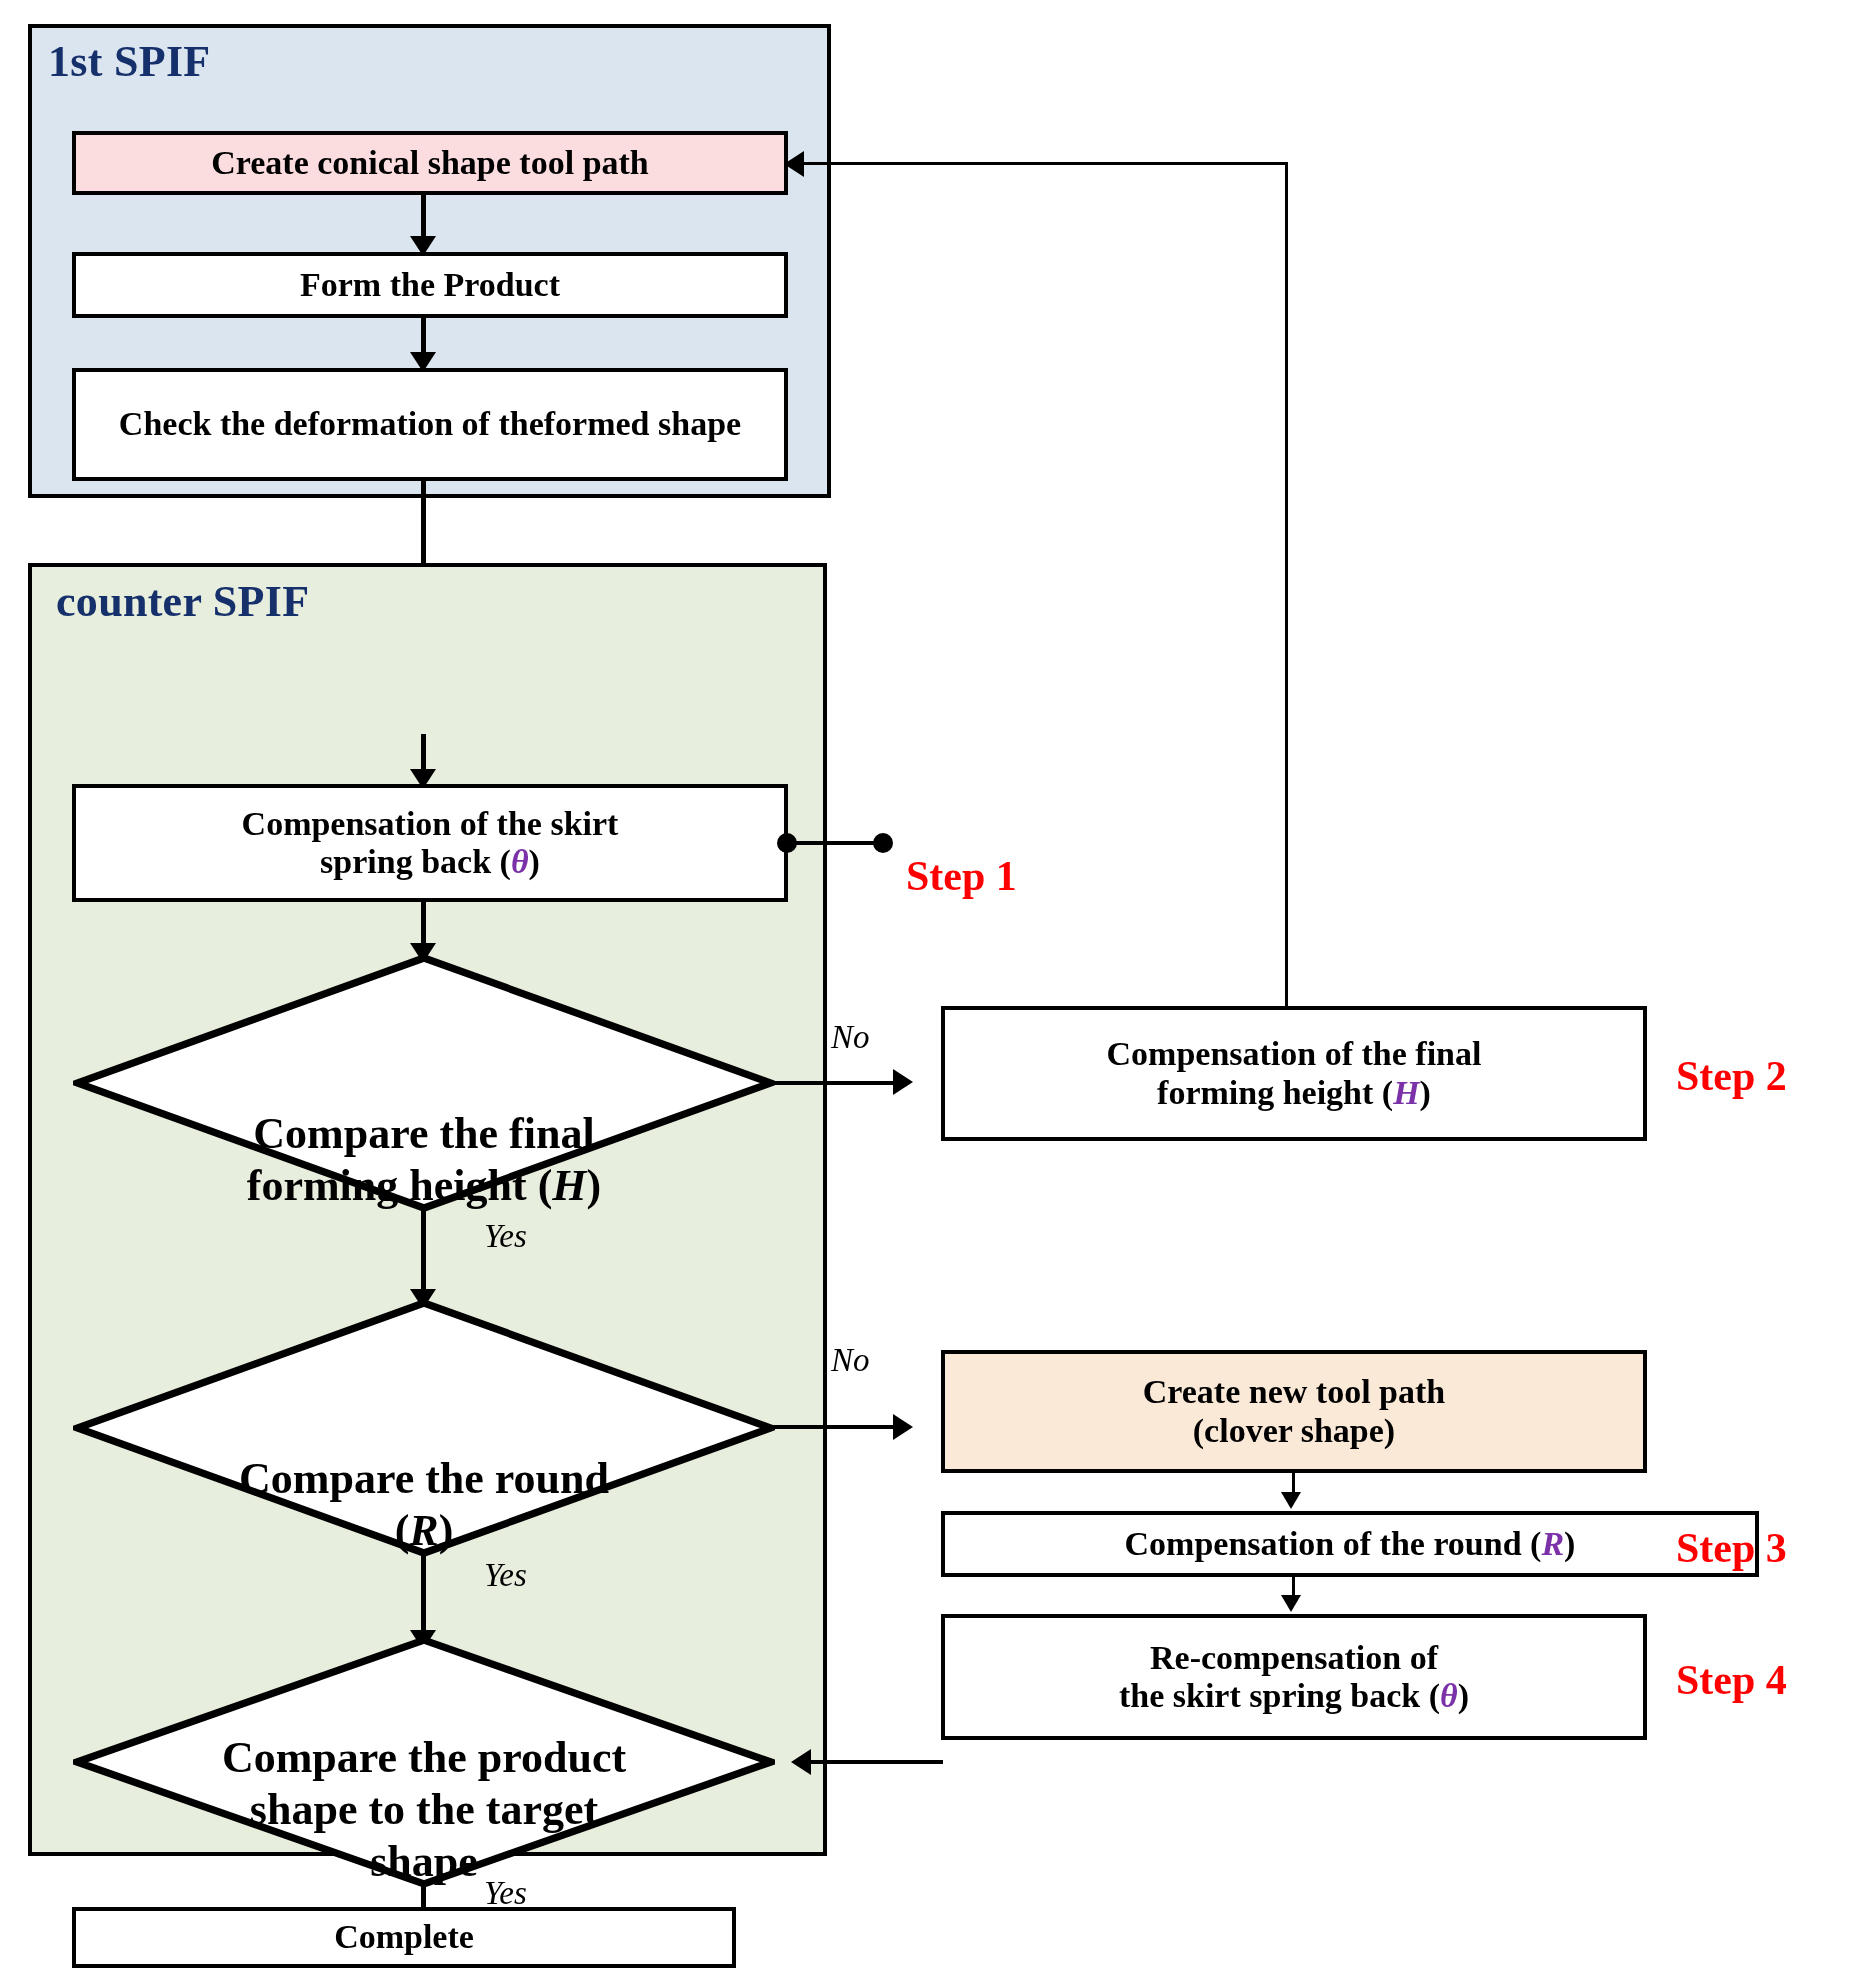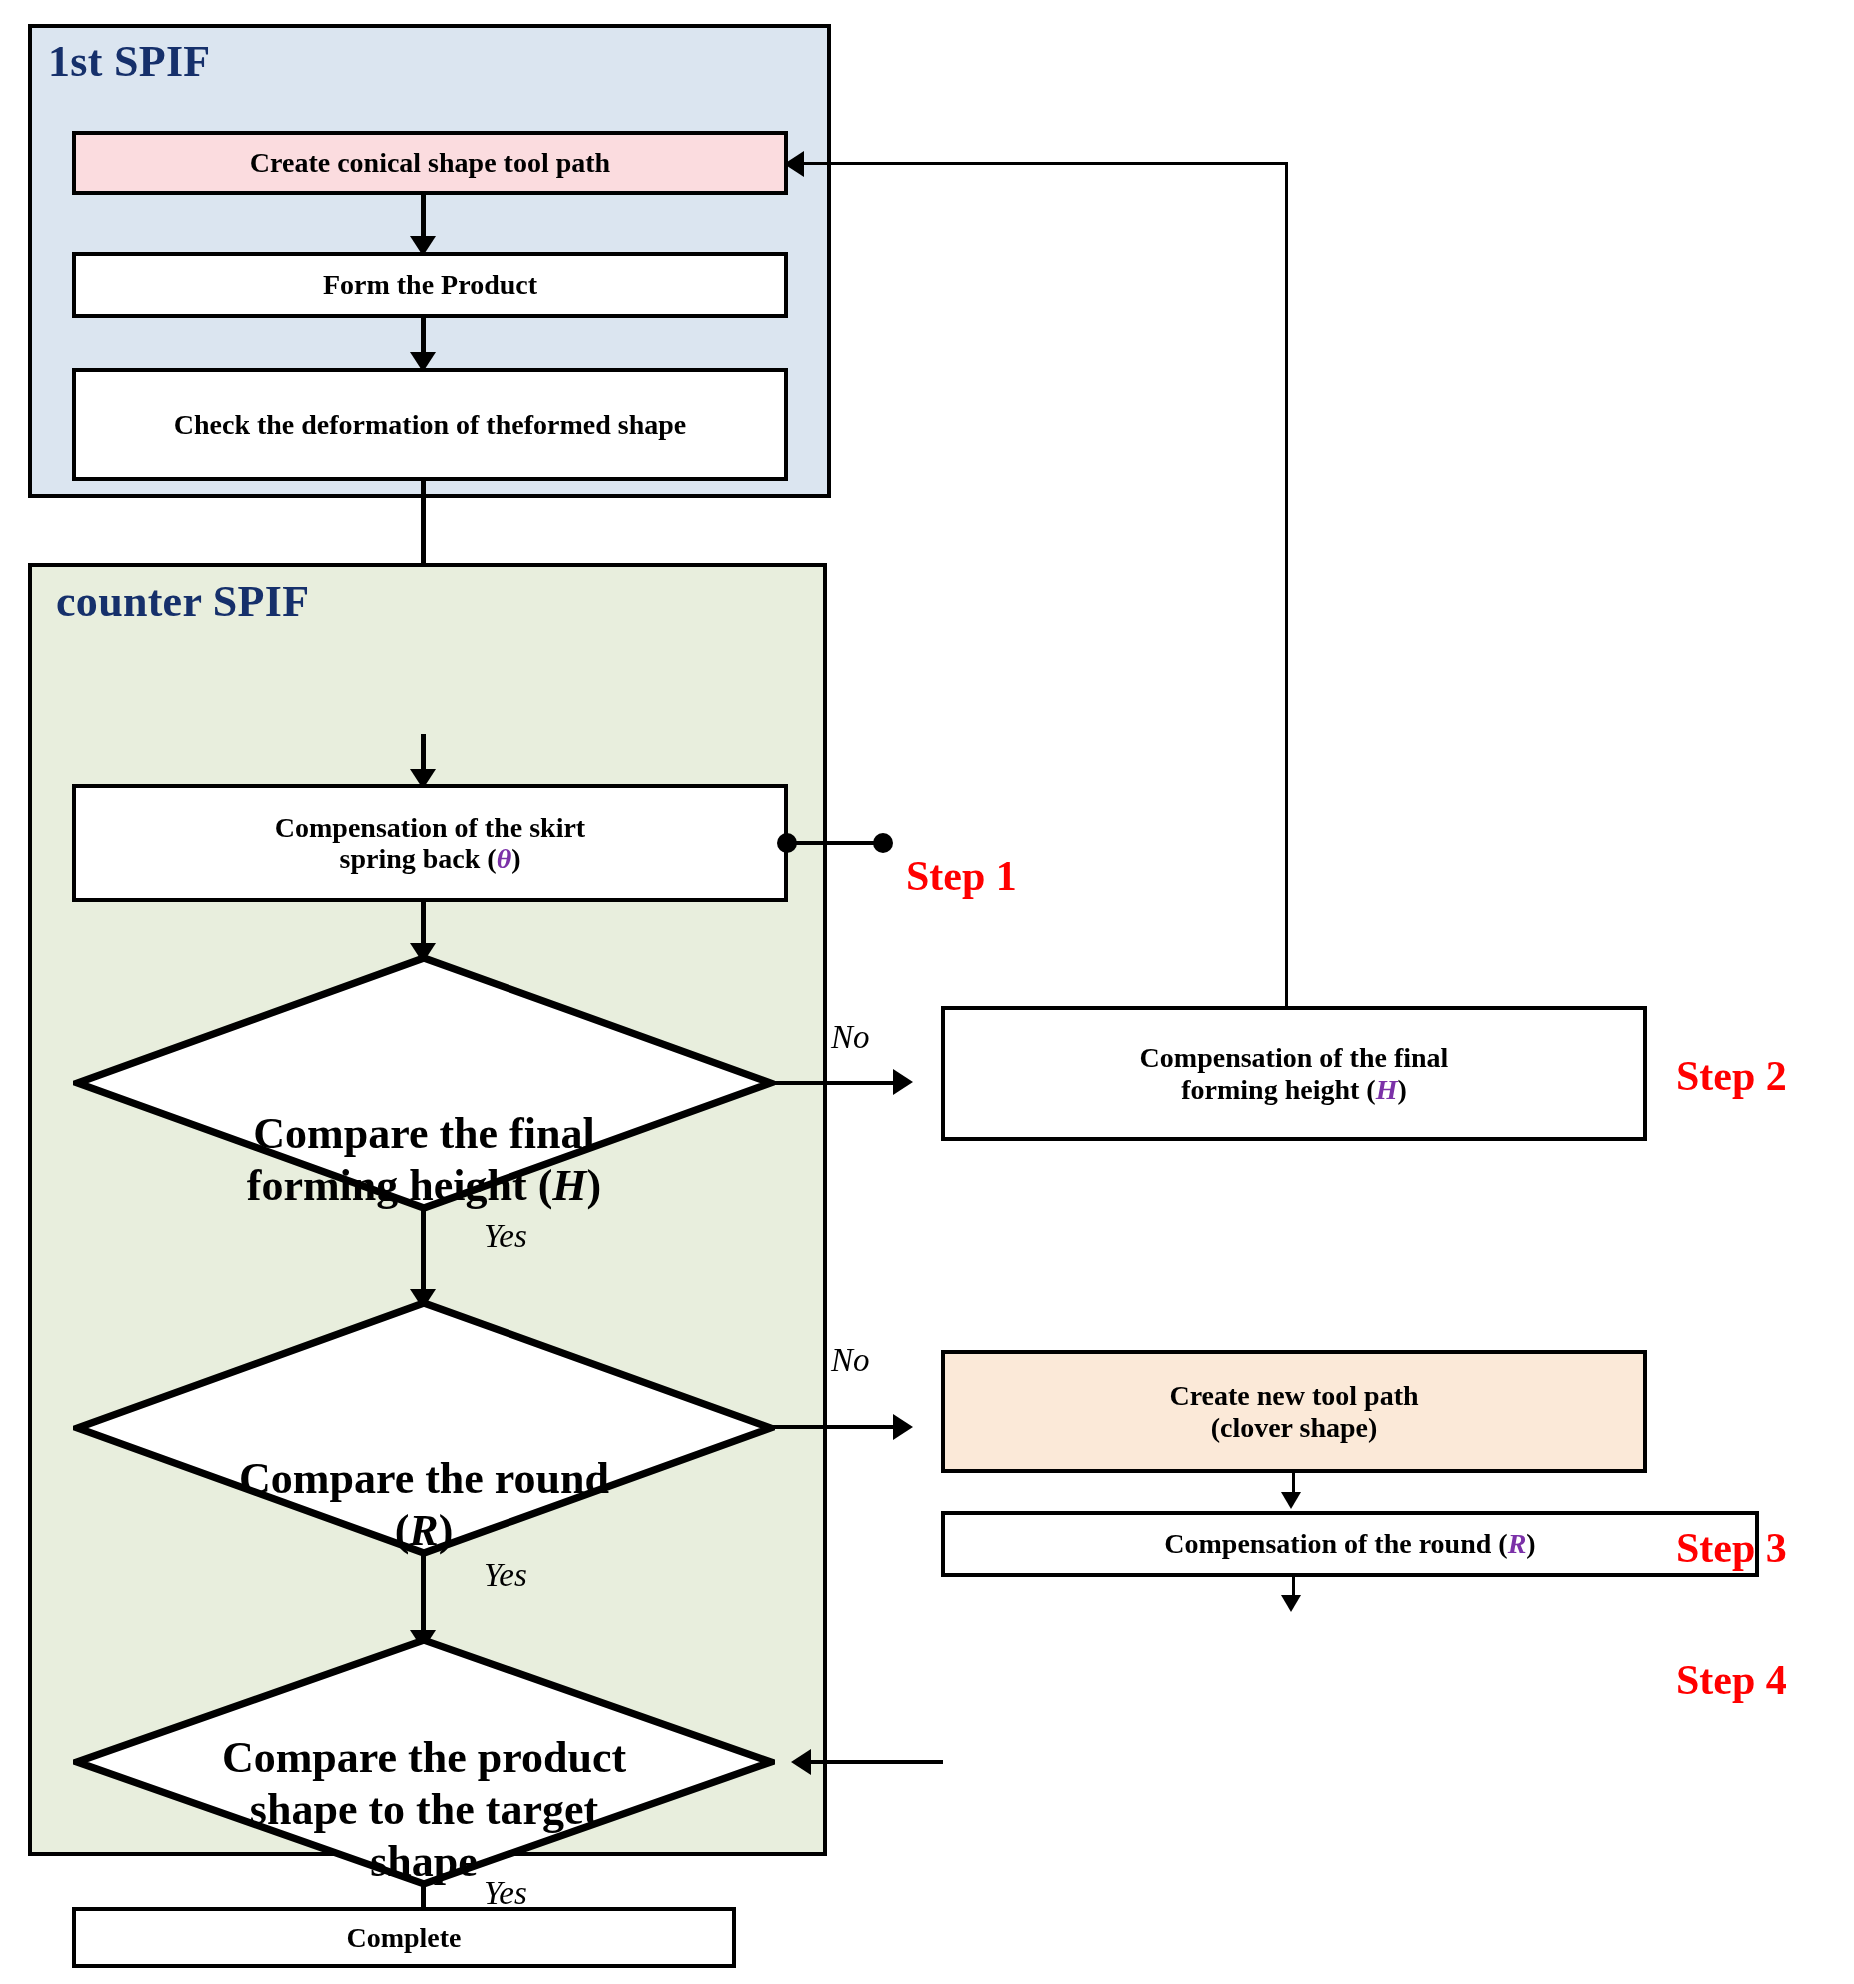--- a/index.html
+++ b/index.html
@@ -36,21 +36,21 @@
   #title-counter-spif{left:20px;top:17px;}
 
   
   .node{
     position:absolute;
     box-sizing:border-box;
     border:4.6px solid #000000;
     background:#ffffff;
     display:flex;align-items:center;justify-content:center;
     text-align:center;
-    font-size:28px;
+    font-size:34px;
     font-weight:bold;
     line-height:1.12;
     color:#000000;
     padding:2.7px 6.6px;
   }
   .node.pink{background:#fbdcdf;}
   .node.peach{background:#fbe9d8;}
   .node .var{color:#7b31a8;font-style:italic;}
 
   
@@ -234,19 +234,23 @@
   <div class="arrow-down" style="left:1281px;top:1492px;border-left-width:10.6px;border-right-width:10.6px;border-top-width:17px;"></div>
 
   <div class="node" id="node-compensate-round" style="left:941px;top:1511px;width:818px;height:66px;">
     <span><span>Compensation of the round (</span><span class="var">R</span><span>)</span></span>
   </div>
   <div class="step-label" style="left:1676px;top:1524px;">Step 3</div>
 
   <div class="line vline" style="left:1292px;top:1577px;width:3.3px;height:26.5px;"></div>
   <div class="arrow-down" style="left:1281px;top:1595px;border-left-width:10.6px;border-right-width:10.6px;border-top-width:17px;"></div>
 
+  <div class="node" id="node-recompensate-skirt" style="left:941px;top:1614px;width:706px;height:126px;flex-direction:column;">
+    <span>Re-compensation of</span>
+    <span><span>the skirt spring back (</span><span class="var">θ</span><span>)</span></span>
+  </div>
   <div class="step-label" style="left:1676px;top:1656px;">Step 4</div>
 
   <div class="line hline" style="left:810px;top:1760px;width:133px;height:4px;"></div>
   <div class="arrow-left" style="left:791px;top:1749px;"></div>
 
 </div>
 
 
 </body></html>

